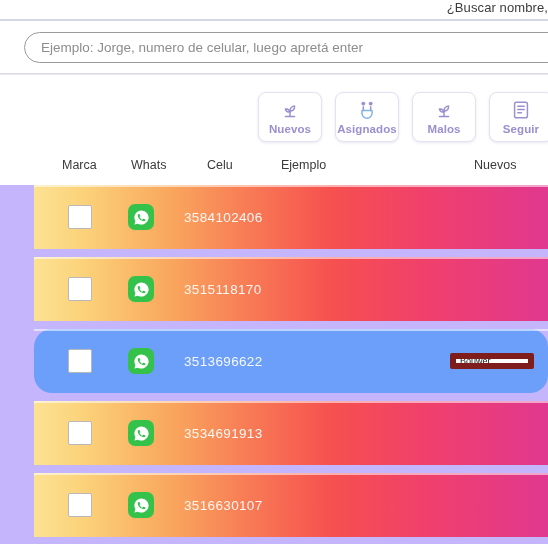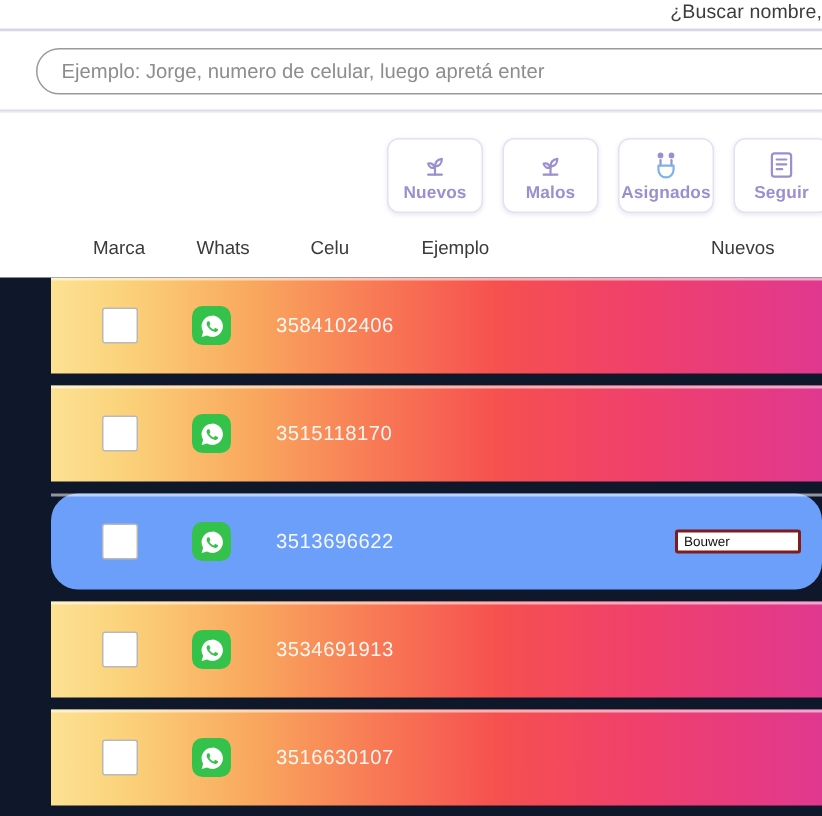--- a/index.html
+++ b/index.html
@@ -131,21 +131,21 @@
   .th-celu     { left: 207px; }
   .th-consulta { left: 281px; }
   .th-ciudad   { left: 474px; }
 
   
   .rows {
     position: absolute;
     left: 0; top: 185px;
     width: 548px; height: 359px;
     overflow: hidden;
-    background: #0f172a;
+    background: #c4b5fd;
   }
   .row {
     position: absolute;
     left: 34px;
     width: 514px;
     height: 64px;
   }
   .row.gradient {
     background: linear-gradient(90deg,
       #fce293 0%, #fbd179 10%, #f9a85e 26%,
@@ -197,21 +197,21 @@
     letter-spacing: .35px;
     white-space: nowrap;
   }
 
   .ciudad-input {
     position: absolute;
     left: 416px; top: 50%;
     transform: translateY(-50%);
     width: 84px; height: 16px;
     background: #ffffff;
-    border: 2px solid #7f1d1d;
+    border: 6px solid #7f1d1d;
     border-radius: 2px;
     padding: 0 4px;
     font-family: "Liberation Sans", sans-serif;
     font-size: 9px;
     color: #111111;
     outline: none;
   }
 </style>
 </head>
 <body>
@@ -234,50 +234,50 @@
       <div class="fbtn">
         <span class="ficon">
           <svg viewBox="0 0 24 24" fill="none" stroke="#9b8fd0" stroke-width="1.6" stroke-linecap="round" stroke-linejoin="round">
             <path d="M12 19v-6"></path>
             <path d="M12 13c0-3 2-5 5-5.5C17 11 15 13 12 13z"></path>
             <path d="M12 14c-1-2.5-3-3.5-5-3 .5 2.5 2.5 3.5 5 3z"></path>
             <path d="M7 19h10"></path>
           </svg>
         </span>
         <span class="flabel">Nuevos</span>
-      </div>
-
-      <div class="fbtn">
-        <span class="ficon">
-          <svg viewBox="0 0 24 24" fill="none" stroke="#9b8fd0" stroke-width="1.6" stroke-linecap="round" stroke-linejoin="round">
-            <path d="M12 19v-6"></path>
-            <path d="M12 13c0-3 2-5 5-5.5C17 11 15 13 12 13z"></path>
-            <path d="M12 14c-1-2.5-3-3.5-5-3 .5 2.5 2.5 3.5 5 3z"></path>
-            <path d="M7 19h10"></path>
-          </svg>
-        </span>
-        <span class="flabel">Malos</span>
       </div>
 
       <div class="fbtn">
         <span class="ficon">
           <svg viewBox="0 0 24 24" fill="none" stroke="#9b8fd0" stroke-width="1.6" stroke-linecap="round" stroke-linejoin="round">
             <circle cx="8" cy="5" r="2.1" fill="#9b8fd0" stroke="none"></circle>
             <circle cx="16" cy="5" r="2.1" fill="#9b8fd0" stroke="none"></circle>
             <path d="M8 8.5v4"></path>
             <path d="M16 8.5v4"></path>
             <path d="M6.5 12.5h11v3a5.5 5.5 0 0 1-11 0z" stroke="#7fb3e8"></path>
           </svg>
         </span>
         <span class="flabel">Asignados</span>
       </div>
 
       <div class="fbtn">
         <span class="ficon">
           <svg viewBox="0 0 24 24" fill="none" stroke="#9b8fd0" stroke-width="1.6" stroke-linecap="round" stroke-linejoin="round">
+            <path d="M12 19v-6"></path>
+            <path d="M12 13c0-3 2-5 5-5.5C17 11 15 13 12 13z"></path>
+            <path d="M12 14c-1-2.5-3-3.5-5-3 .5 2.5 2.5 3.5 5 3z"></path>
+            <path d="M7 19h10"></path>
+          </svg>
+        </span>
+        <span class="flabel">Malos</span>
+      </div>
+
+      <div class="fbtn">
+        <span class="ficon">
+          <svg viewBox="0 0 24 24" fill="none" stroke="#9b8fd0" stroke-width="1.6" stroke-linecap="round" stroke-linejoin="round">
             <rect x="5" y="3.5" width="14" height="17" rx="2"></rect>
             <path d="M8.5 8h7M8.5 11.5h7M8.5 15h4"></path>
           </svg>
         </span>
         <span class="flabel">Seguir</span>
       </div>
 
     </div>
   </div>
   <div class="filterzone-rule"></div>

